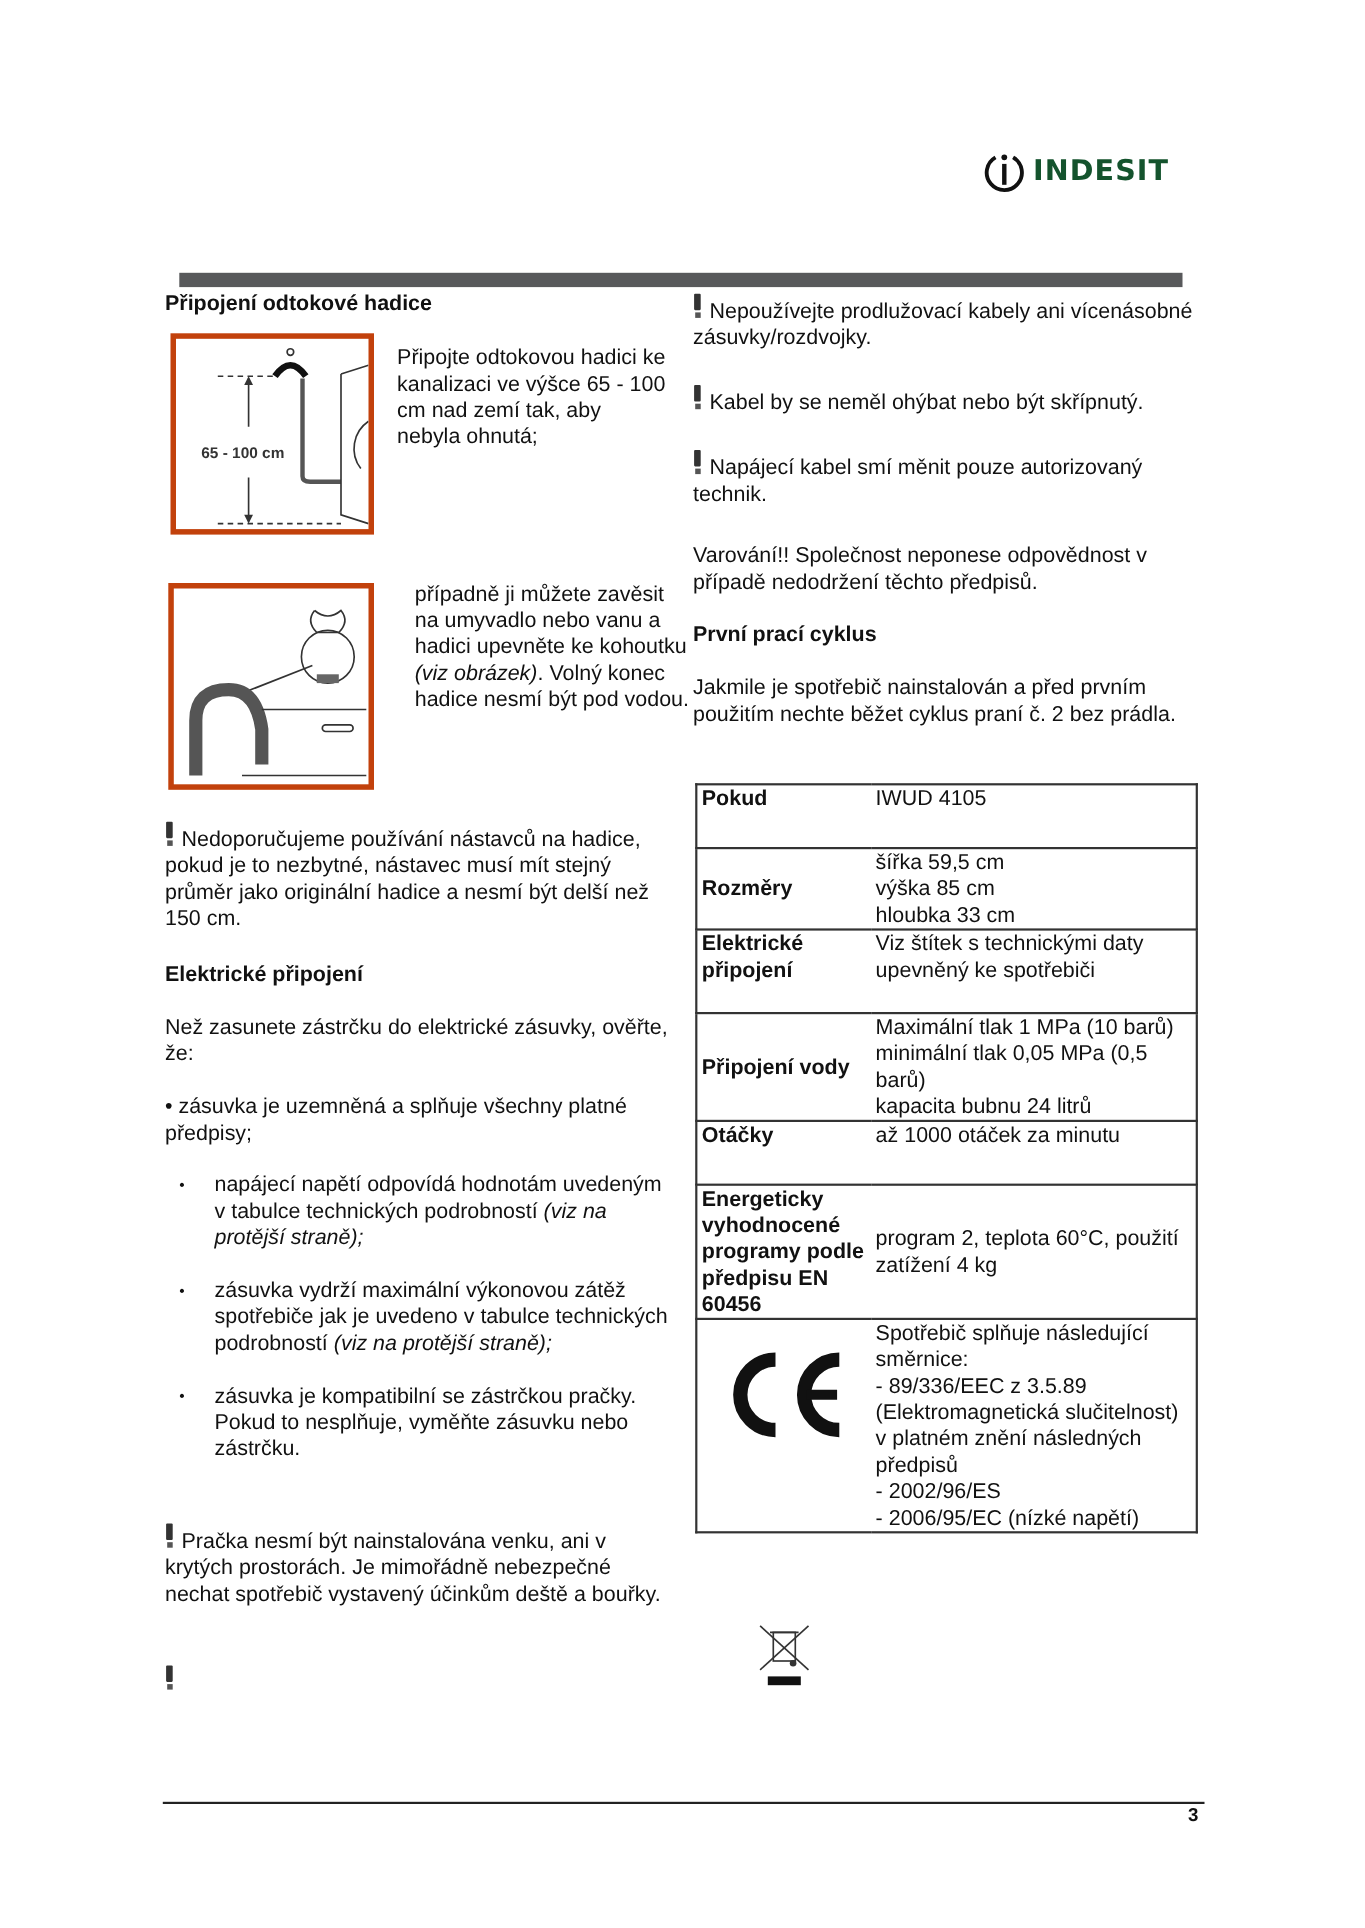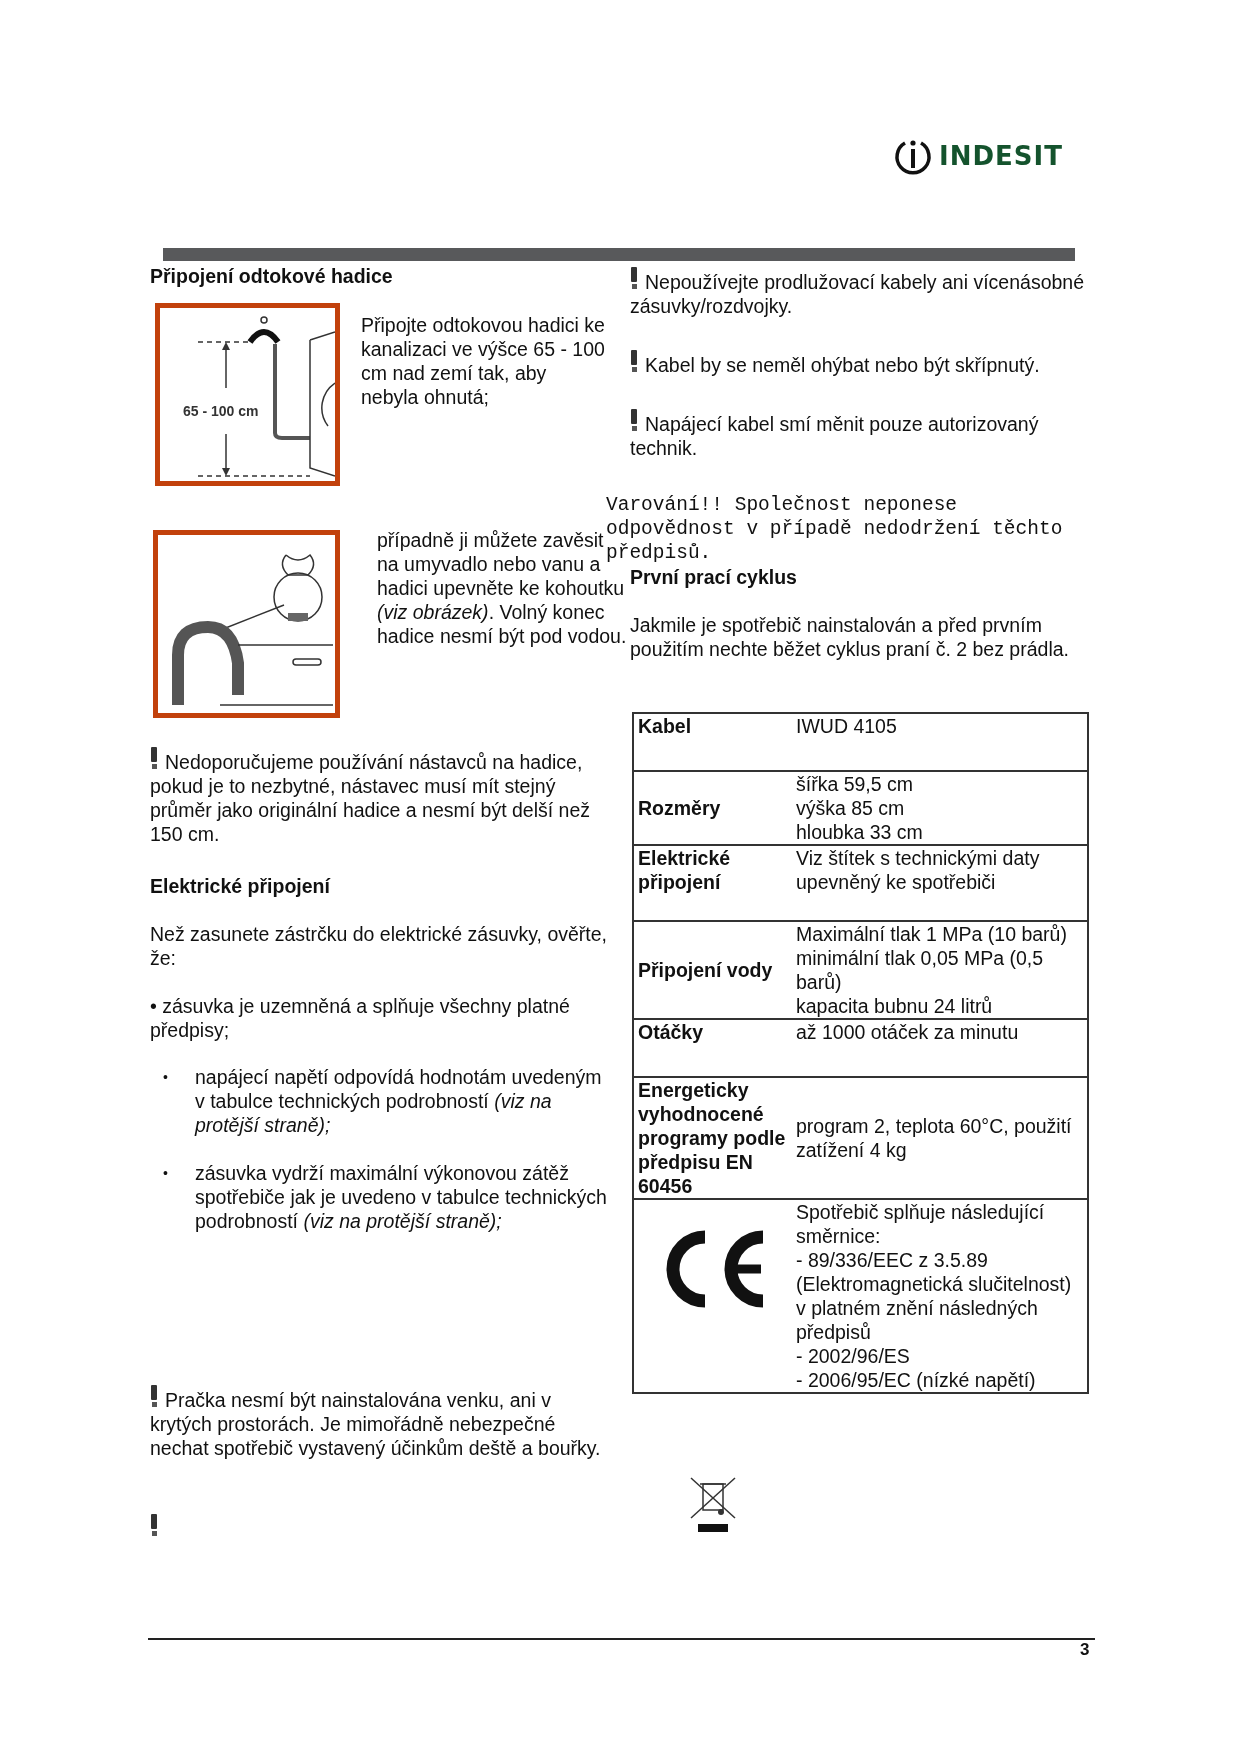--- a/index.html
+++ b/index.html
@@ -86,46 +86,47 @@
   <span class="warn"></span><span>Nedoporučujeme používání nástavců na hadice, pokud je to nezbytné, nástavec musí mít stejný průměr jako originální hadice a nesmí být delší než 150 cm.</span>
 </div>
 
 <div class="abs h" style="left:150px; top:875px;">Elektrické připojení</div>
 <div class="abs txt" style="left:150px; top:922px; width:460px;">Než zasunete zástrčku do elektrické zásuvky, ověřte, že:</div>
 <div class="abs txt" style="left:150px; top:994px; width:460px;">• zásuvka je uzemněná a splňuje všechny platné předpisy;</div>
 
 <ul class="abs bul txt" style="left:150px; top:1065px; width:460px;">
   <li><span>napájecí napětí odpovídá hodnotám uvedeným v tabulce technických podrobností </span><span class="it">(viz na protější straně);</span></li>
   <li><span>zásuvka vydrží maximální výkonovou zátěž spotřebiče jak je uvedeno v tabulce technických podrobností </span><span class="it">(viz na protější straně);</span></li>
+  <li><span>zásuvka je kompatibilní se zástrčkou pračky. Pokud to nesplňuje, vyměňte zásuvku nebo zástrčku.</span></li>
 </ul>
 
 <div class="abs txt" style="left:150px; top:1385px; width:460px;">
   <span class="warn"></span><span>Pračka nesmí být nainstalována venku, ani v krytých prostorách. Je mimořádně nebezpečné nechat spotřebič vystavený účinkům deště a bouřky.</span>
 </div>
 <div class="abs txt" style="left:150px; top:1514px; width:460px;">
   <span class="warn"></span>
 </div>
 
 <div class="abs txt" style="left:630px; top:267px; width:460px;">
   <span class="warn"></span><span>Nepoužívejte prodlužovací kabely ani vícenásobné zásuvky/rozdvojky.</span>
 </div>
 <div class="abs txt" style="left:630px; top:350px; width:460px;">
   <span class="warn"></span><span>Kabel by se neměl ohýbat nebo být skřípnutý.</span>
 </div>
 <div class="abs txt" style="left:630px; top:409px; width:460px;">
   <span class="warn"></span><span>Napájecí kabel smí měnit pouze autorizovaný technik.</span>
 </div>
-<div class="abs txt" style="left:606px; top:493px; width:460px;font-family:Liberation Mono, monospace;">Varování!! Společnost neponese odpovědnost v případě nedodržení těchto předpisů.</div>
+<div class="abs txt" style="left:630px; top:493px; width:460px;">Varování!! Společnost neponese odpovědnost v případě nedodržení těchto předpisů.</div>
 <div class="abs h" style="left:630px; top:566px;">První prací cyklus</div>
 <div class="abs txt" style="left:630px; top:613px; width:455px;">Jakmile je spotřebič nainstalován a před prvním použitím nechte běžet cyklus praní č. 2 bez prádla.</div>
 
 <table class="spec">
   <tbody>
   <tr style="height:58px;">
-    <td class="k">Kabel</td>
+    <td class="k">Pokud</td>
     <td class="v">IWUD 4105</td>
   </tr>
   <tr>
     <td class="k vm">Rozměry</td>
     <td class="v">
           <div>šířka 59,5 cm</div>
           <div>výška 85 cm</div>
           <div>hloubka 33 cm</div>
         </td>
   </tr>

